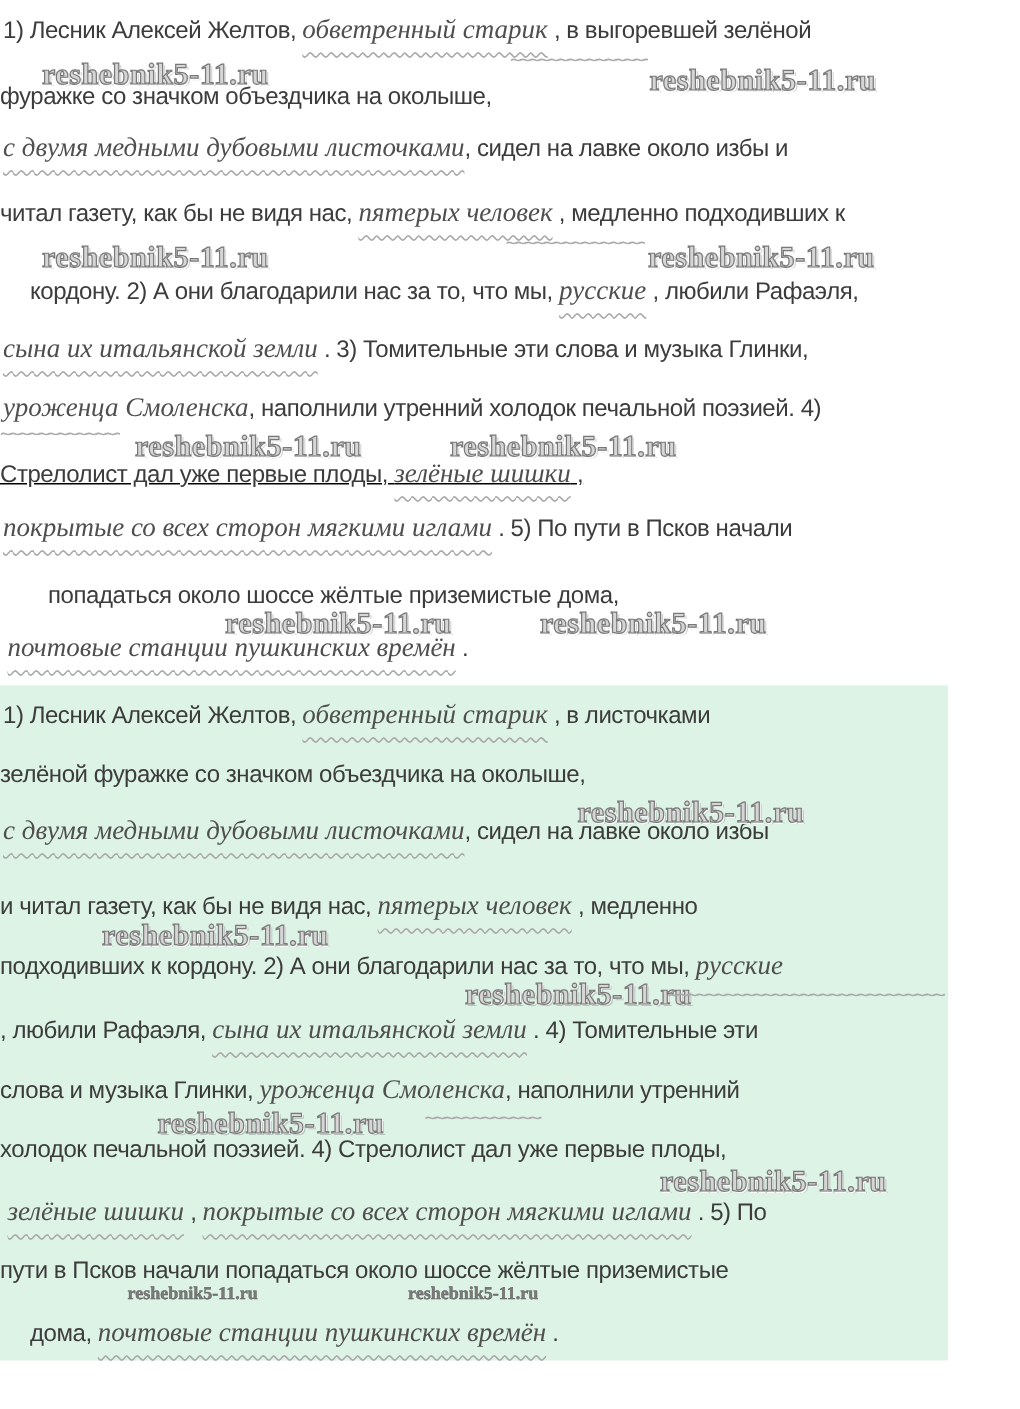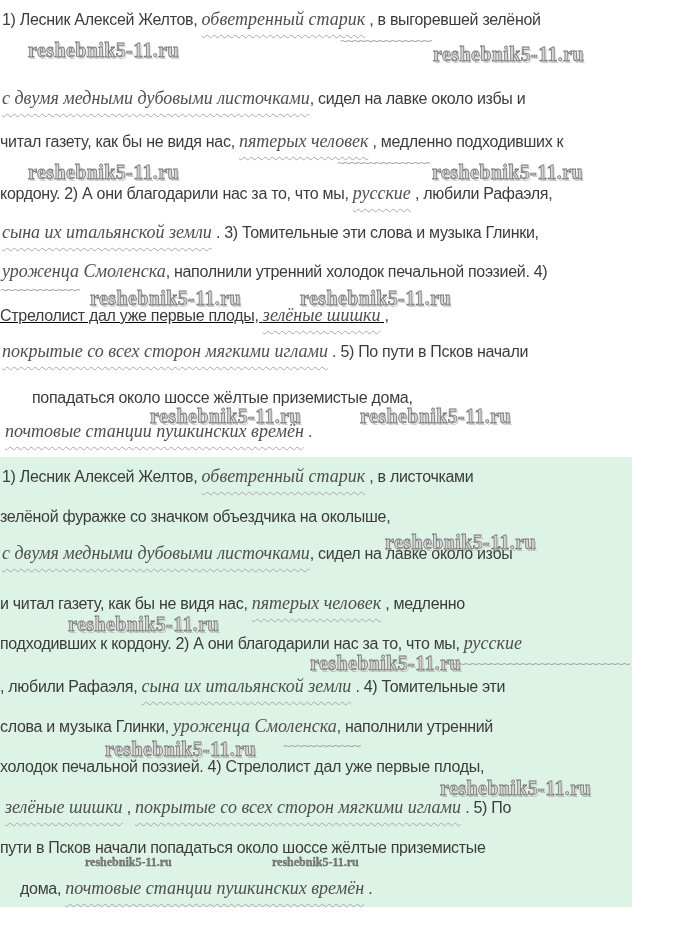--- a/index.html
+++ b/index.html
@@ -27,23 +27,24 @@
       font-family:"DejaVu Sans Mono",monospace;font-size:13px;letter-spacing:-1.5px;
       color:var(--wavy,#a9a9a9);white-space:nowrap;}
 </style>
 </head>
 <body>
 
 <div id="screen">
   <div class="sec-highlight"></div>
   <div class="section" id="sec-plain">
       <div class="line" style="left: 2px; top: 9px;"><span class="p">1) Лесник Алексей Желтов, </span><span class="a">обветренный старик</span><span class="p"> , в выгоревшей зелёной</span></div>
+      <div class="line" style="left: 0px; top: 55px;"><span class="p">фуражке со значком объездчика на околыше,</span></div>
       <div class="line" style="left: 2px; top: 88px;"><span class="a">с двумя медными дубовыми листочками</span><span class="p">, сидел на лавке около избы и</span></div>
       <div class="line" style="left: 0px; top: 131px;"><span class="p">читал газету, как бы не видя нас, </span><span class="a">пятерых человек</span><span class="p"> , медленно подходивших к</span></div>
-      <div class="line" style="left: 0px; top: 183px;"><span class="p">кордону. 2) А они благодарили нас за то, что мы, </span><span class="a">русские</span><span class="p"> , любили Рафаэля,</span></div>
+      <div class="line" style="left: 0px; top: 183px; padding-left: 20px;"><span class="p">кордону. 2) А они благодарили нас за то, что мы, </span><span class="a">русские</span><span class="p"> , любили Рафаэля,</span></div>
       <div class="line" style="left: 2px; top: 222px;"><span class="a">сына их итальянской земли</span><span class="p"> . 3) Томительные эти слова и музыка Глинки,</span></div>
       <div class="line" style="left: 2px; top: 261px;"><span class="a no-u">уроженца Смоленска</span><span class="p">, наполнили утренний холодок печальной поэзией. 4)</span></div>
       <div class="line" style="left: 0px; top: 305px; text-decoration: underline;"><span class="p">Стрелолист дал уже первые плоды, </span><span class="a">зелёные шишки</span><span class="p"> ,</span></div>
       <div class="line" style="left: 2px; top: 341px;"><span class="a">покрытые со всех сторон мягкими иглами</span><span class="p"> . 5) По пути в Псков начали</span></div>
       <div class="line" style="left: 0px; top: 388px; padding-left: 32px;"><span class="p">попадаться около шоссе жёлтые приземистые дома,</span></div>
       <div class="line" style="left: 5px; top: 421px;"><span class="a">почтовые станции пушкинских времён</span><span class="p"> .</span></div>
       <div class="wm" style="left: 28px; top: 39px;">reshebnik5-11.ru</div>
       <div class="wm" style="left: 433px; top: 43px;">reshebnik5-11.ru</div>
       <div class="wm" style="left: 28px; top: 161px;">reshebnik5-11.ru</div>
       <div class="wm" style="left: 432px; top: 161px;">reshebnik5-11.ru</div>

